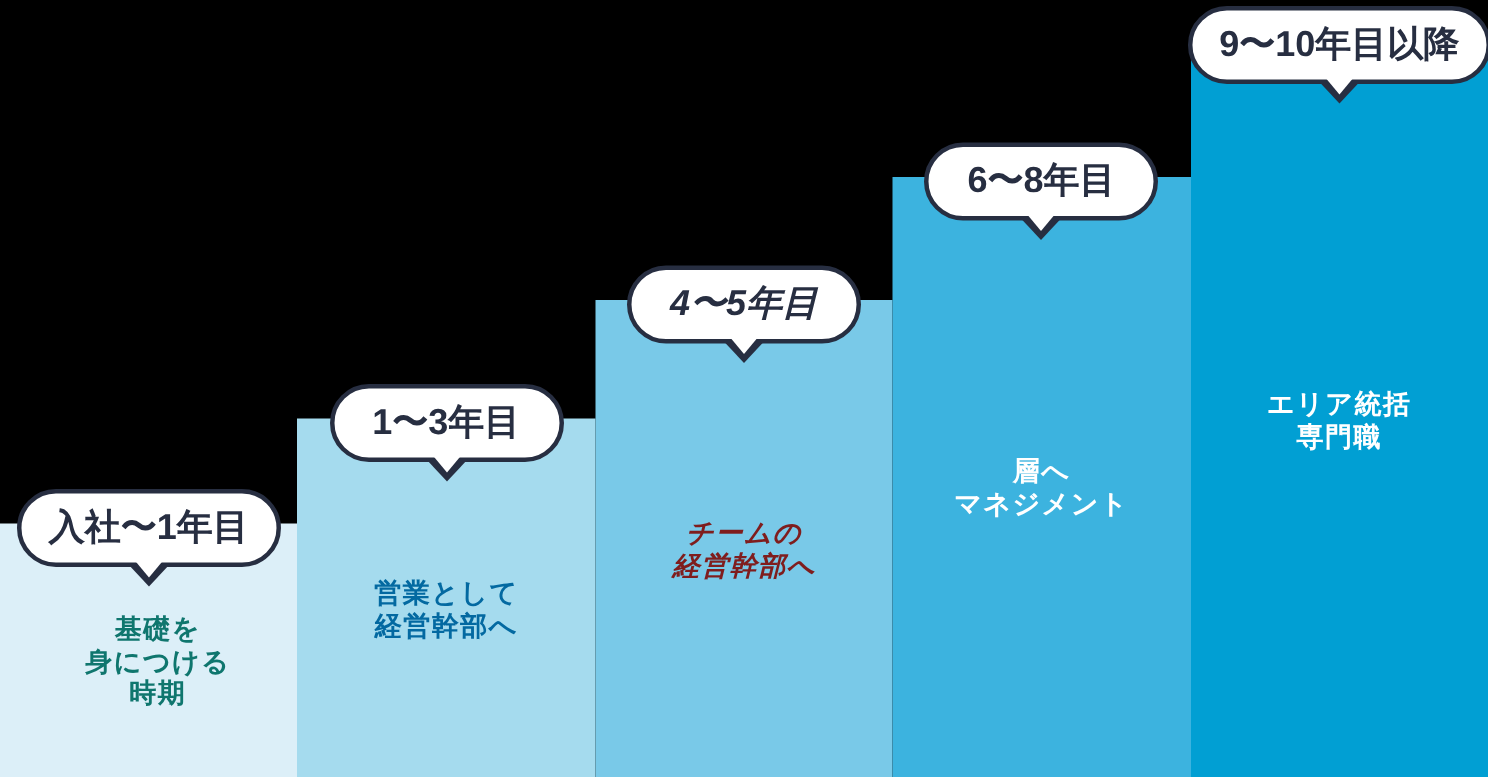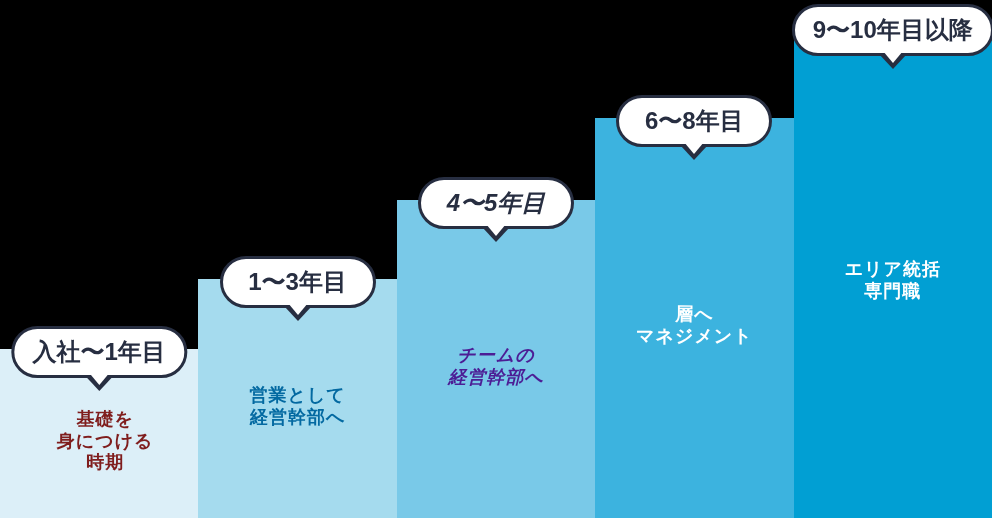--- a/index.html
+++ b/index.html
@@ -74,21 +74,21 @@
 </head>
 <body>
 
 <div class="canvas" style="background: rgb(0, 0, 0);">
   <div class="bar" style="left: 0%; height: 169px; background: rgb(220, 239, 248);">
     <div class="bubble">
       <span>入社〜1年目</span>
       <span class="tail-outer"></span>
       <span class="tail-inner"></span>
     </div>
-    <div class="bar-label" style="color: #7f1d1d; margin-left: 12px;">
+    <div class="bar-label" style="color: #0f766e; margin-left: 12px;">
         <div>基礎を</div>
         <div>身につける</div>
         <div>時期</div>
       </div>
   </div>
 
   <div class="bar" style="left: 20%; height: 239px; background: rgb(165, 219, 238);">
     <div class="bubble">
       <span>1〜3年目</span>
       <span class="tail-outer"></span>
@@ -99,21 +99,21 @@
         <div>経営幹部へ</div>
       </div>
   </div>
 
   <div class="bar" style="left: 40%; height: 318px; background: rgb(121, 201, 232); font-style: italic;">
     <div class="bubble">
       <span>4〜5年目</span>
       <span class="tail-outer"></span>
       <span class="tail-inner"></span>
     </div>
-    <div class="bar-label" style="color: #4c1d95;">
+    <div class="bar-label" style="color: #7f1d1d;">
         <div>チームの</div>
         <div>経営幹部へ</div>
       </div>
   </div>
 
   <div class="bar" style="left: 60%; height: 400px; background: rgb(60, 179, 223);">
     <div class="bubble">
       <span>6〜8年目</span>
       <span class="tail-outer"></span>
       <span class="tail-inner"></span>

